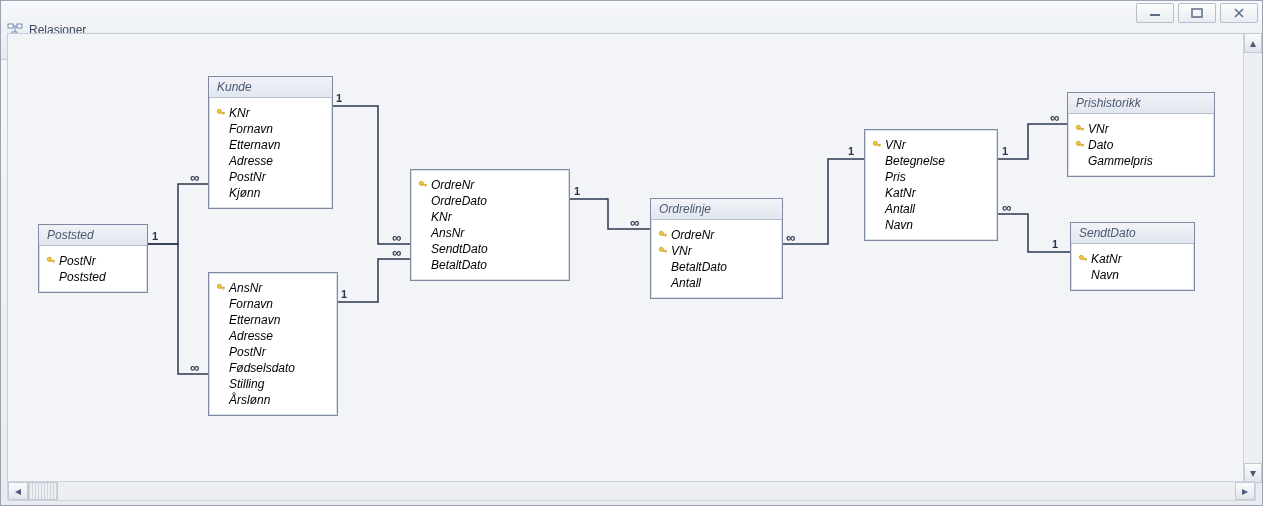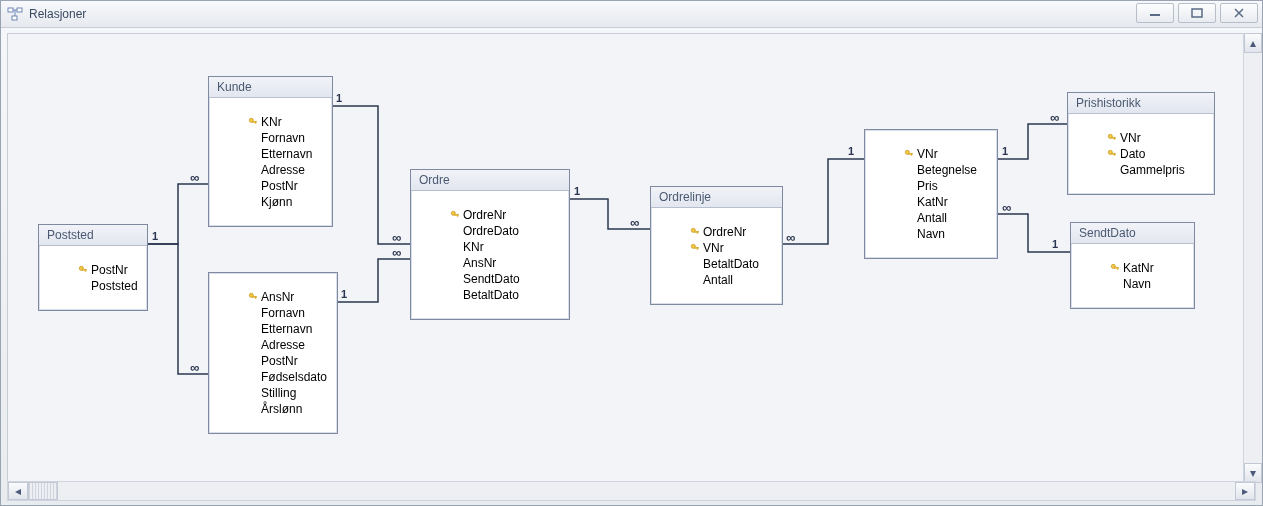--- a/index.html
+++ b/index.html
@@ -1,26 +1,26 @@
 <!DOCTYPE html>
 <html><head>
 <meta charset="utf-8">
 <style>
   html,body{margin:0;padding:0;font-family:"Segoe UI",Tahoma,sans-serif;font-size:12px;background:#eceef1;}
   .window{position:relative;width:1263px;height:506px;background:linear-gradient(#f5f7fa,#e9ecef);border:1px solid #9aa3b2;box-sizing:border-box;}
-  .titlebar{height:26px;display:flex;align-items:center;padding:0 6px;background:linear-gradient(#f7f9fc,#e6e9ee);border-bottom:1px solid #c8cdd6;position:relative;}
+  .titlebar{height:26px;display:flex;align-items:center;padding:16px 6px;background:linear-gradient(#f7f9fc,#e6e9ee);border-bottom:1px solid #c8cdd6;position:relative;}
   .titlebar .icon{width:16px;height:16px;margin-right:6px;}
   .titlebar .title{color:#3b4a63;}
   .winbtns{position:absolute;right:4px;top:2px;display:flex;gap:4px;}
   .winbtn{width:36px;height:18px;border:1px solid #b6bec9;border-radius:2px;background:linear-gradient(#fdfdfe,#e8ebf0);display:flex;align-items:center;justify-content:center;color:#5a6b86;font-size:11px;cursor:pointer;}
   .canvas{position:absolute;left:6px;right:6px;top:32px;bottom:22px;background:#f3f4f7;border:1px solid #c7ccd6;overflow:hidden;}
   .svglayer{position:absolute;left:0;top:0;width:100%;height:100%;}
-  .tbl{position:absolute;background:#fff;border:1px solid #7d8aa0;box-shadow:0 0 0 1px #d9deea inset;}
+  .tbl{position:absolute;background:#fff;border:1px solid #7d8aa0;box-shadow:0 0 0 1px #d9deea inset;font-style:italic;}
   .tblhdr{background:linear-gradient(#f1f3f8,#e2e6ef);border-bottom:1px solid #b7bfce;padding:3px 8px;color:#4a5971;font-weight:400;cursor:move;}
-  .tblbody{padding:16px 0;margin-left:32px;}
+  .tblbody{padding:7px 0;}
   .fld{display:flex;align-items:center;padding:1px 6px 1px 4px;white-space:nowrap;}
   .key{width:16px;display:inline-flex;justify-content:center;}
   .keyico{width:10px;height:10px;}
   .scrollcorner-v{position:absolute;right:0;top:32px;bottom:22px;width:18px;background:#edeff3;border-left:1px solid #cfd4de;}
   .scrollcorner-h{position:absolute;left:6px;right:6px;bottom:4px;height:18px;background:#edeff3;border:1px solid #cfd4de;display:flex;align-items:center;justify-content:space-between;}
   .sbtn{width:18px;height:16px;display:flex;align-items:center;justify-content:center;color:#4a5a78;background:linear-gradient(#fafbfc,#e1e5ec);border:1px solid #c3c9d4;}
   .vbtn{width:16px;height:18px;display:flex;align-items:center;justify-content:center;color:#4a5a78;background:linear-gradient(#fafbfc,#e1e5ec);border:1px solid #c3c9d4;}
   .rel-lbl{position:absolute;font-size:11px;color:#2b3750;font-weight:bold;background:transparent;}
   .inf{font-size:13px;letter-spacing:-2px;}
 </style>
@@ -186,21 +186,20 @@
             <span class="key"></span>
             <span>Stilling</span>
           </div>
           <div class="fld">
             <span class="key"></span>
             <span>Årslønn</span>
           </div>
         </div>
       </div>
     <div class="tbl" style="left:402px;top:135px;width:158px">
-        <div class="tblhdr">Ordre</div>
         <div class="tblbody">
           <div class="fld">
             <span class="key">
               <svg class="keyico" viewBox="0 0 12 12">
                 <circle cx="4" cy="4" r="2.4" fill="#f7c948" stroke="#c99a1e"></circle>
                 <rect x="5" y="5" width="5" height="1.6" fill="#f7c948" stroke="#c99a1e" stroke-width="0.5"></rect>
                 <rect x="8.5" y="5" width="1.2" height="3" fill="#f7c948" stroke="#c99a1e" stroke-width="0.5"></rect>
               </svg>
             </span>
             <span>OrdreNr</span>
@@ -220,21 +219,21 @@
           <div class="fld">
             <span class="key"></span>
             <span>SendtDato</span>
           </div>
           <div class="fld">
             <span class="key"></span>
             <span>BetaltDato</span>
           </div>
         </div>
       </div>
-    <div class="tbl" style="left:642px;top:152px;width:131px">
+    <div class="tbl" style="left:642px;top:164px;width:131px">
         <div class="tblhdr">Ordrelinje</div>
         <div class="tblbody">
           <div class="fld">
             <span class="key">
               <svg class="keyico" viewBox="0 0 12 12">
                 <circle cx="4" cy="4" r="2.4" fill="#f7c948" stroke="#c99a1e"></circle>
                 <rect x="5" y="5" width="5" height="1.6" fill="#f7c948" stroke="#c99a1e" stroke-width="0.5"></rect>
                 <rect x="8.5" y="5" width="1.2" height="3" fill="#f7c948" stroke="#c99a1e" stroke-width="0.5"></rect>
               </svg>
             </span>

